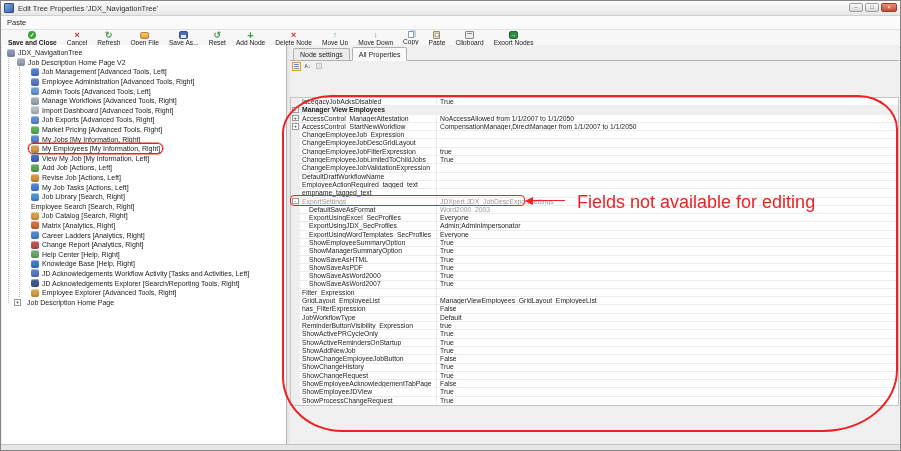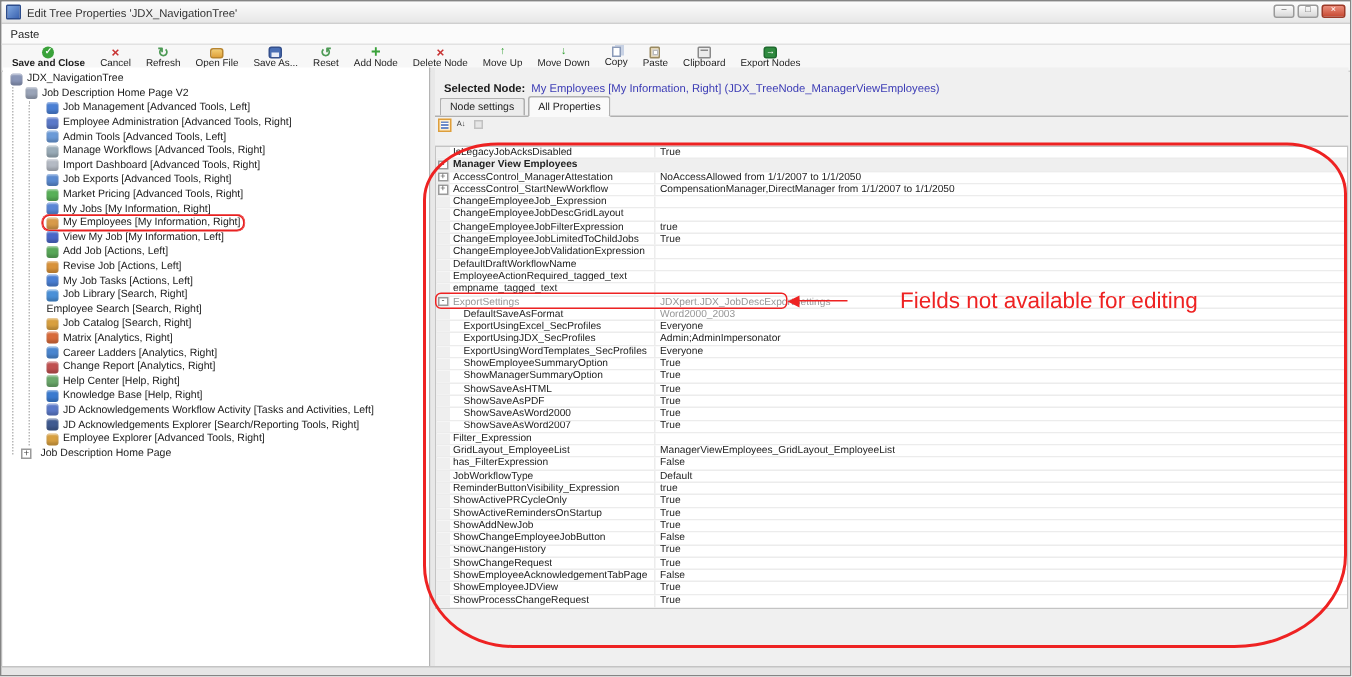--- a/index.html
+++ b/index.html
@@ -81,21 +81,21 @@
   .g-name.sub{padding-left:9px;}
   .g-val{flex:1;padding-left:3px;overflow:hidden;}
   .gray{color:#979797;}
 
   
   .ann{position:absolute;pointer-events:none;z-index:50;}
   .ann-bigbox{left:281px;top:94px;width:616px;height:337px;border:2px solid #ee2222;border-radius:50px 40px 75px 60px / 38px 34px 62px 55px;box-sizing:border-box;}
   .ann-rowbox{left:289px;top:194px;width:235px;height:11px;border:1.4px solid #ee2222;border-radius:4px;box-sizing:border-box;}
   .ann-arrowline{left:531px;top:198.6px;width:33px;height:1.8px;background:#ee2222;}
   .ann-arrowhead{left:524px;top:195.5px;width:0;height:0;border-top:4px solid transparent;border-bottom:4px solid transparent;border-right:8px solid #ee2222;}
-  .ann-callout{left:599px;top:191px;font-size:15px;color:#ee2222;white-space:nowrap;}
+  .ann-callout{left:576px;top:191px;font-size:18px;color:#ee2222;white-space:nowrap;}
 </style>
 </head>
 <body>
 
 <div class="window">
 
   <div class="titlebar">
     <span class="appicon"></span>
     <span class="title">Edit Tree Properties 'JDX_NavigationTree'</span>
     <span class="winbtns">
@@ -332,23 +332,20 @@
             <span class="exp">+</span>
             <span class="tlwrap">
               <span class="tlabel">Job Description Home Page</span>
             </span>
           </div>
         </div>
     </div>
     <div class="splitter"></div>
 
     <div class="rightpanel">
-      <div class="selline">
-        <span class="sellabel">Selected Node:</span><span class="selvalue">My Employees [My Information, Right] (JDX_TreeNode_ManagerViewEmployees)</span>
-      </div>
       <div class="tabs">
         <div class="tab">Node settings</div>
         <div class="tab active">All Properties</div>
       </div>
       <div class="pgbar">
         <span class="pgic cat"></span>
         <span class="pgic sort"></span>
         <span class="pgic pages"></span>
       </div>
       <div class="pgwrap">

